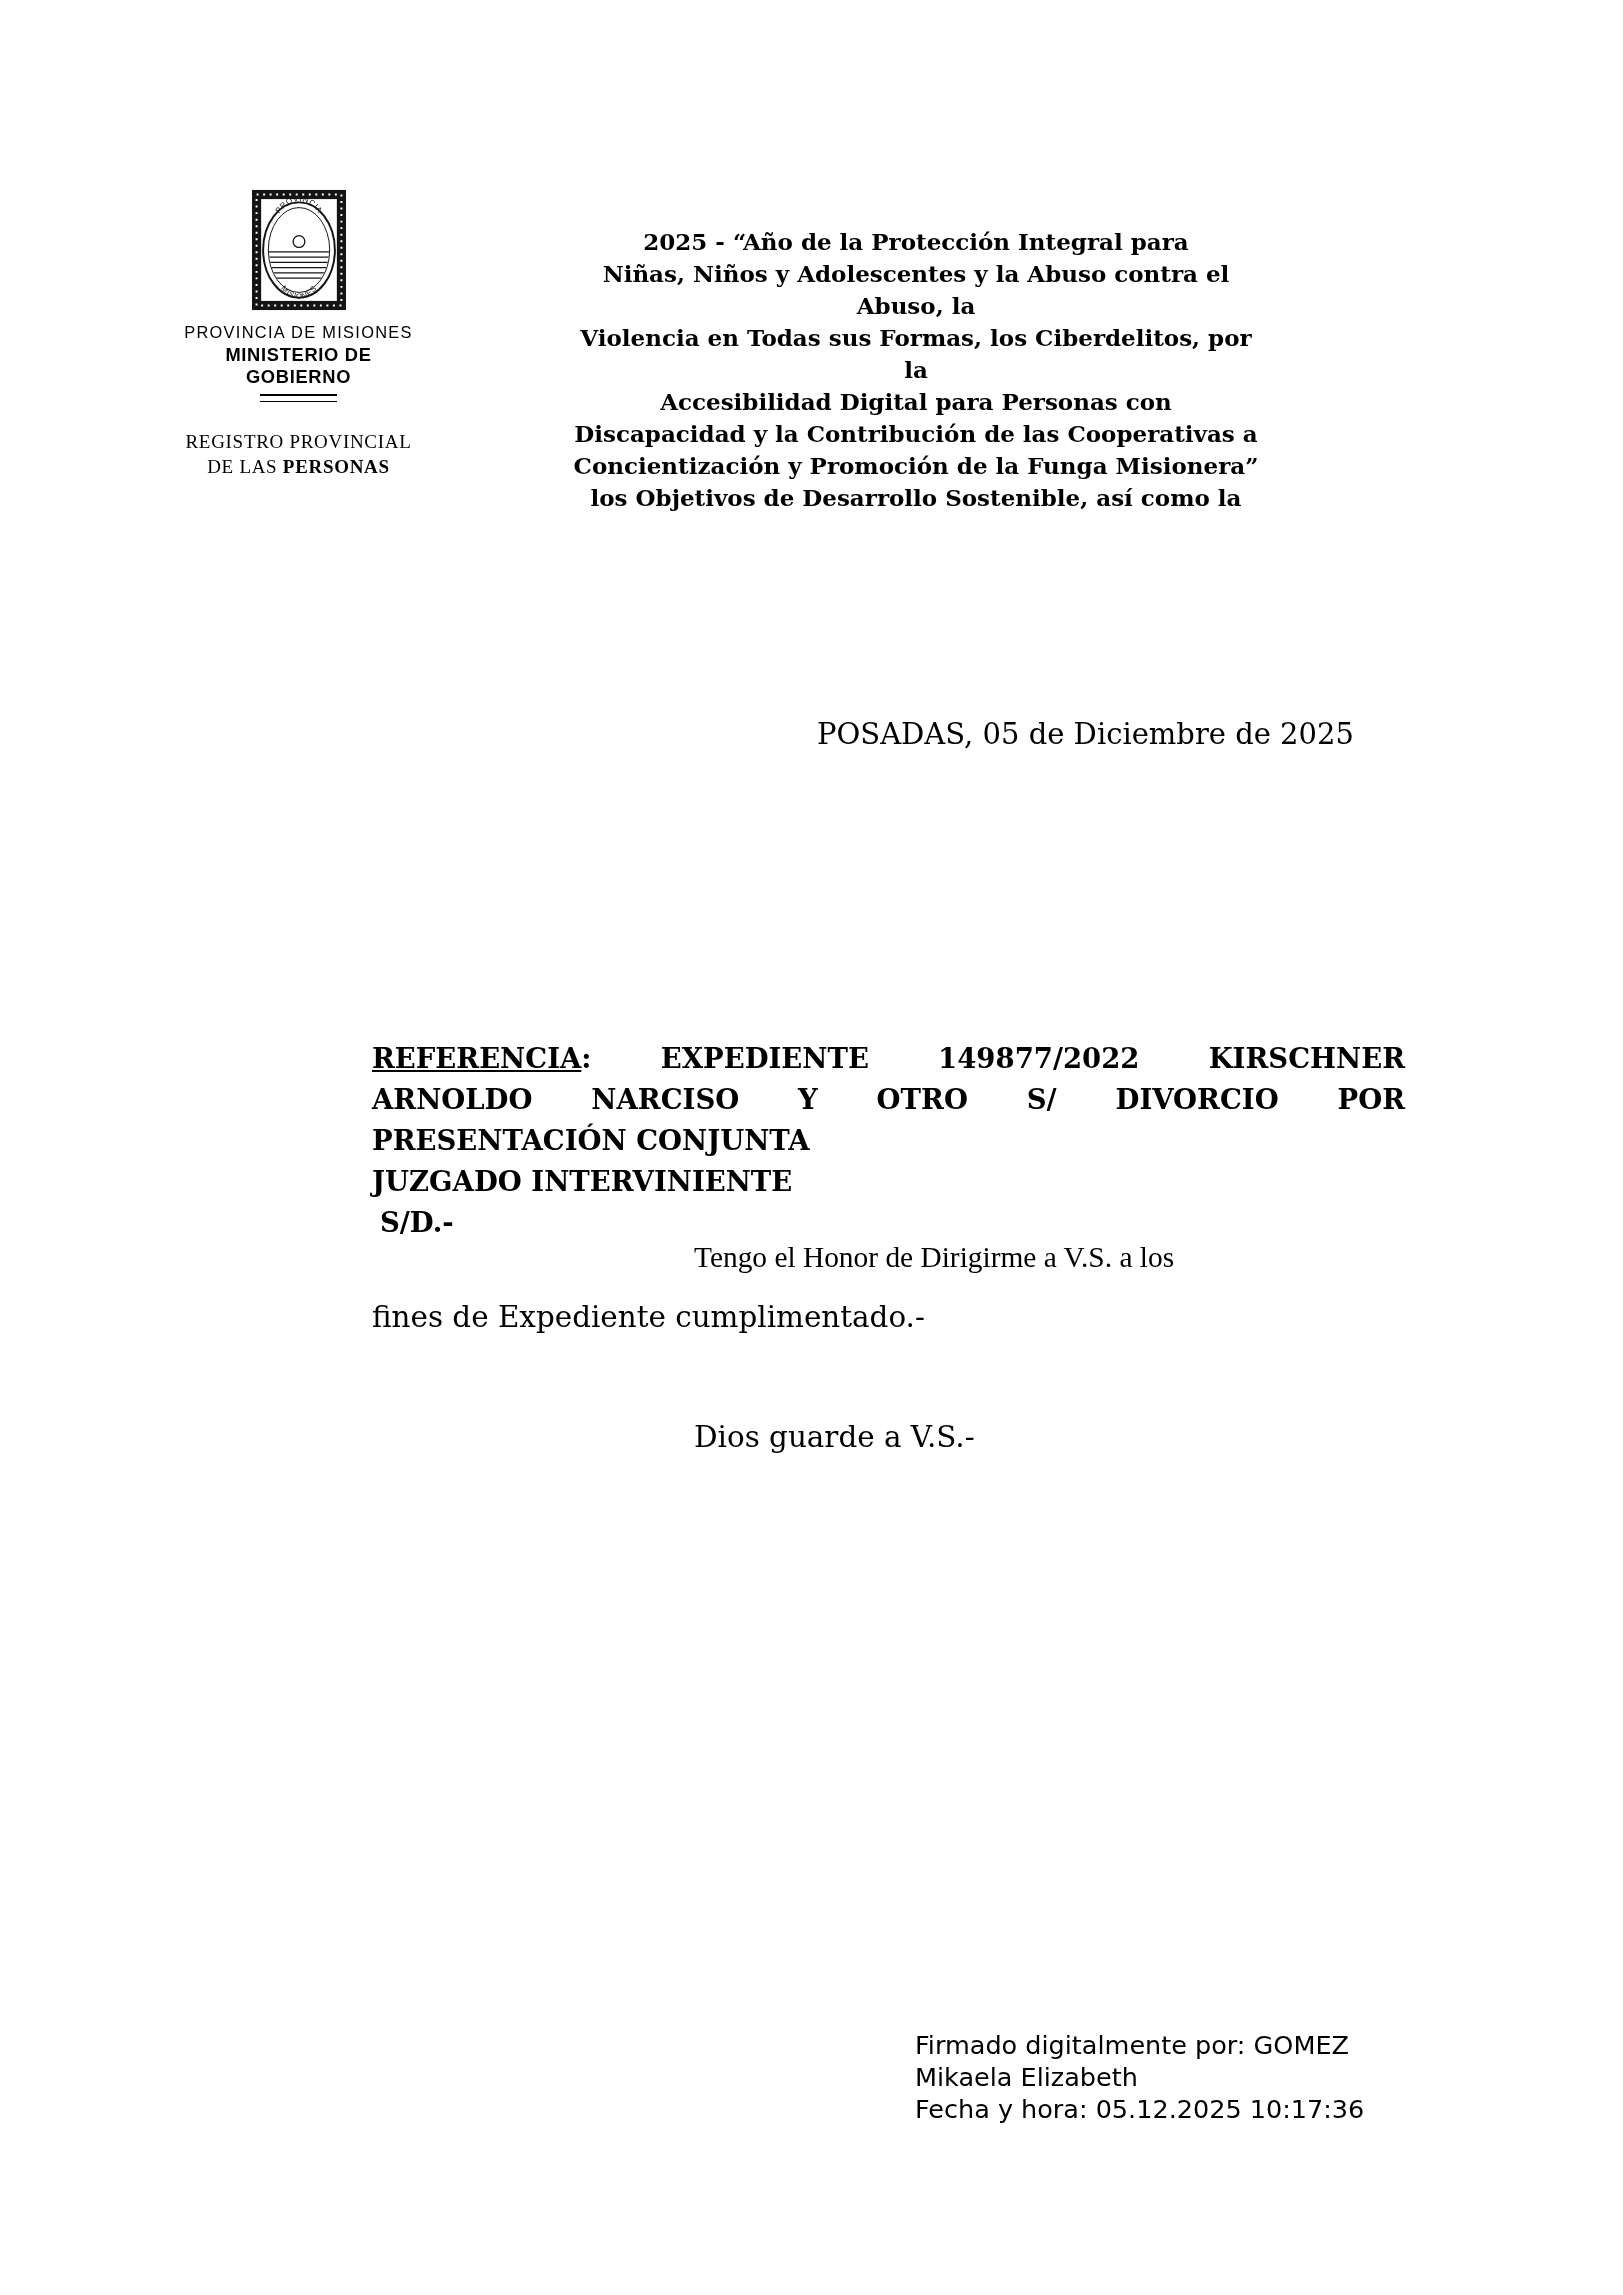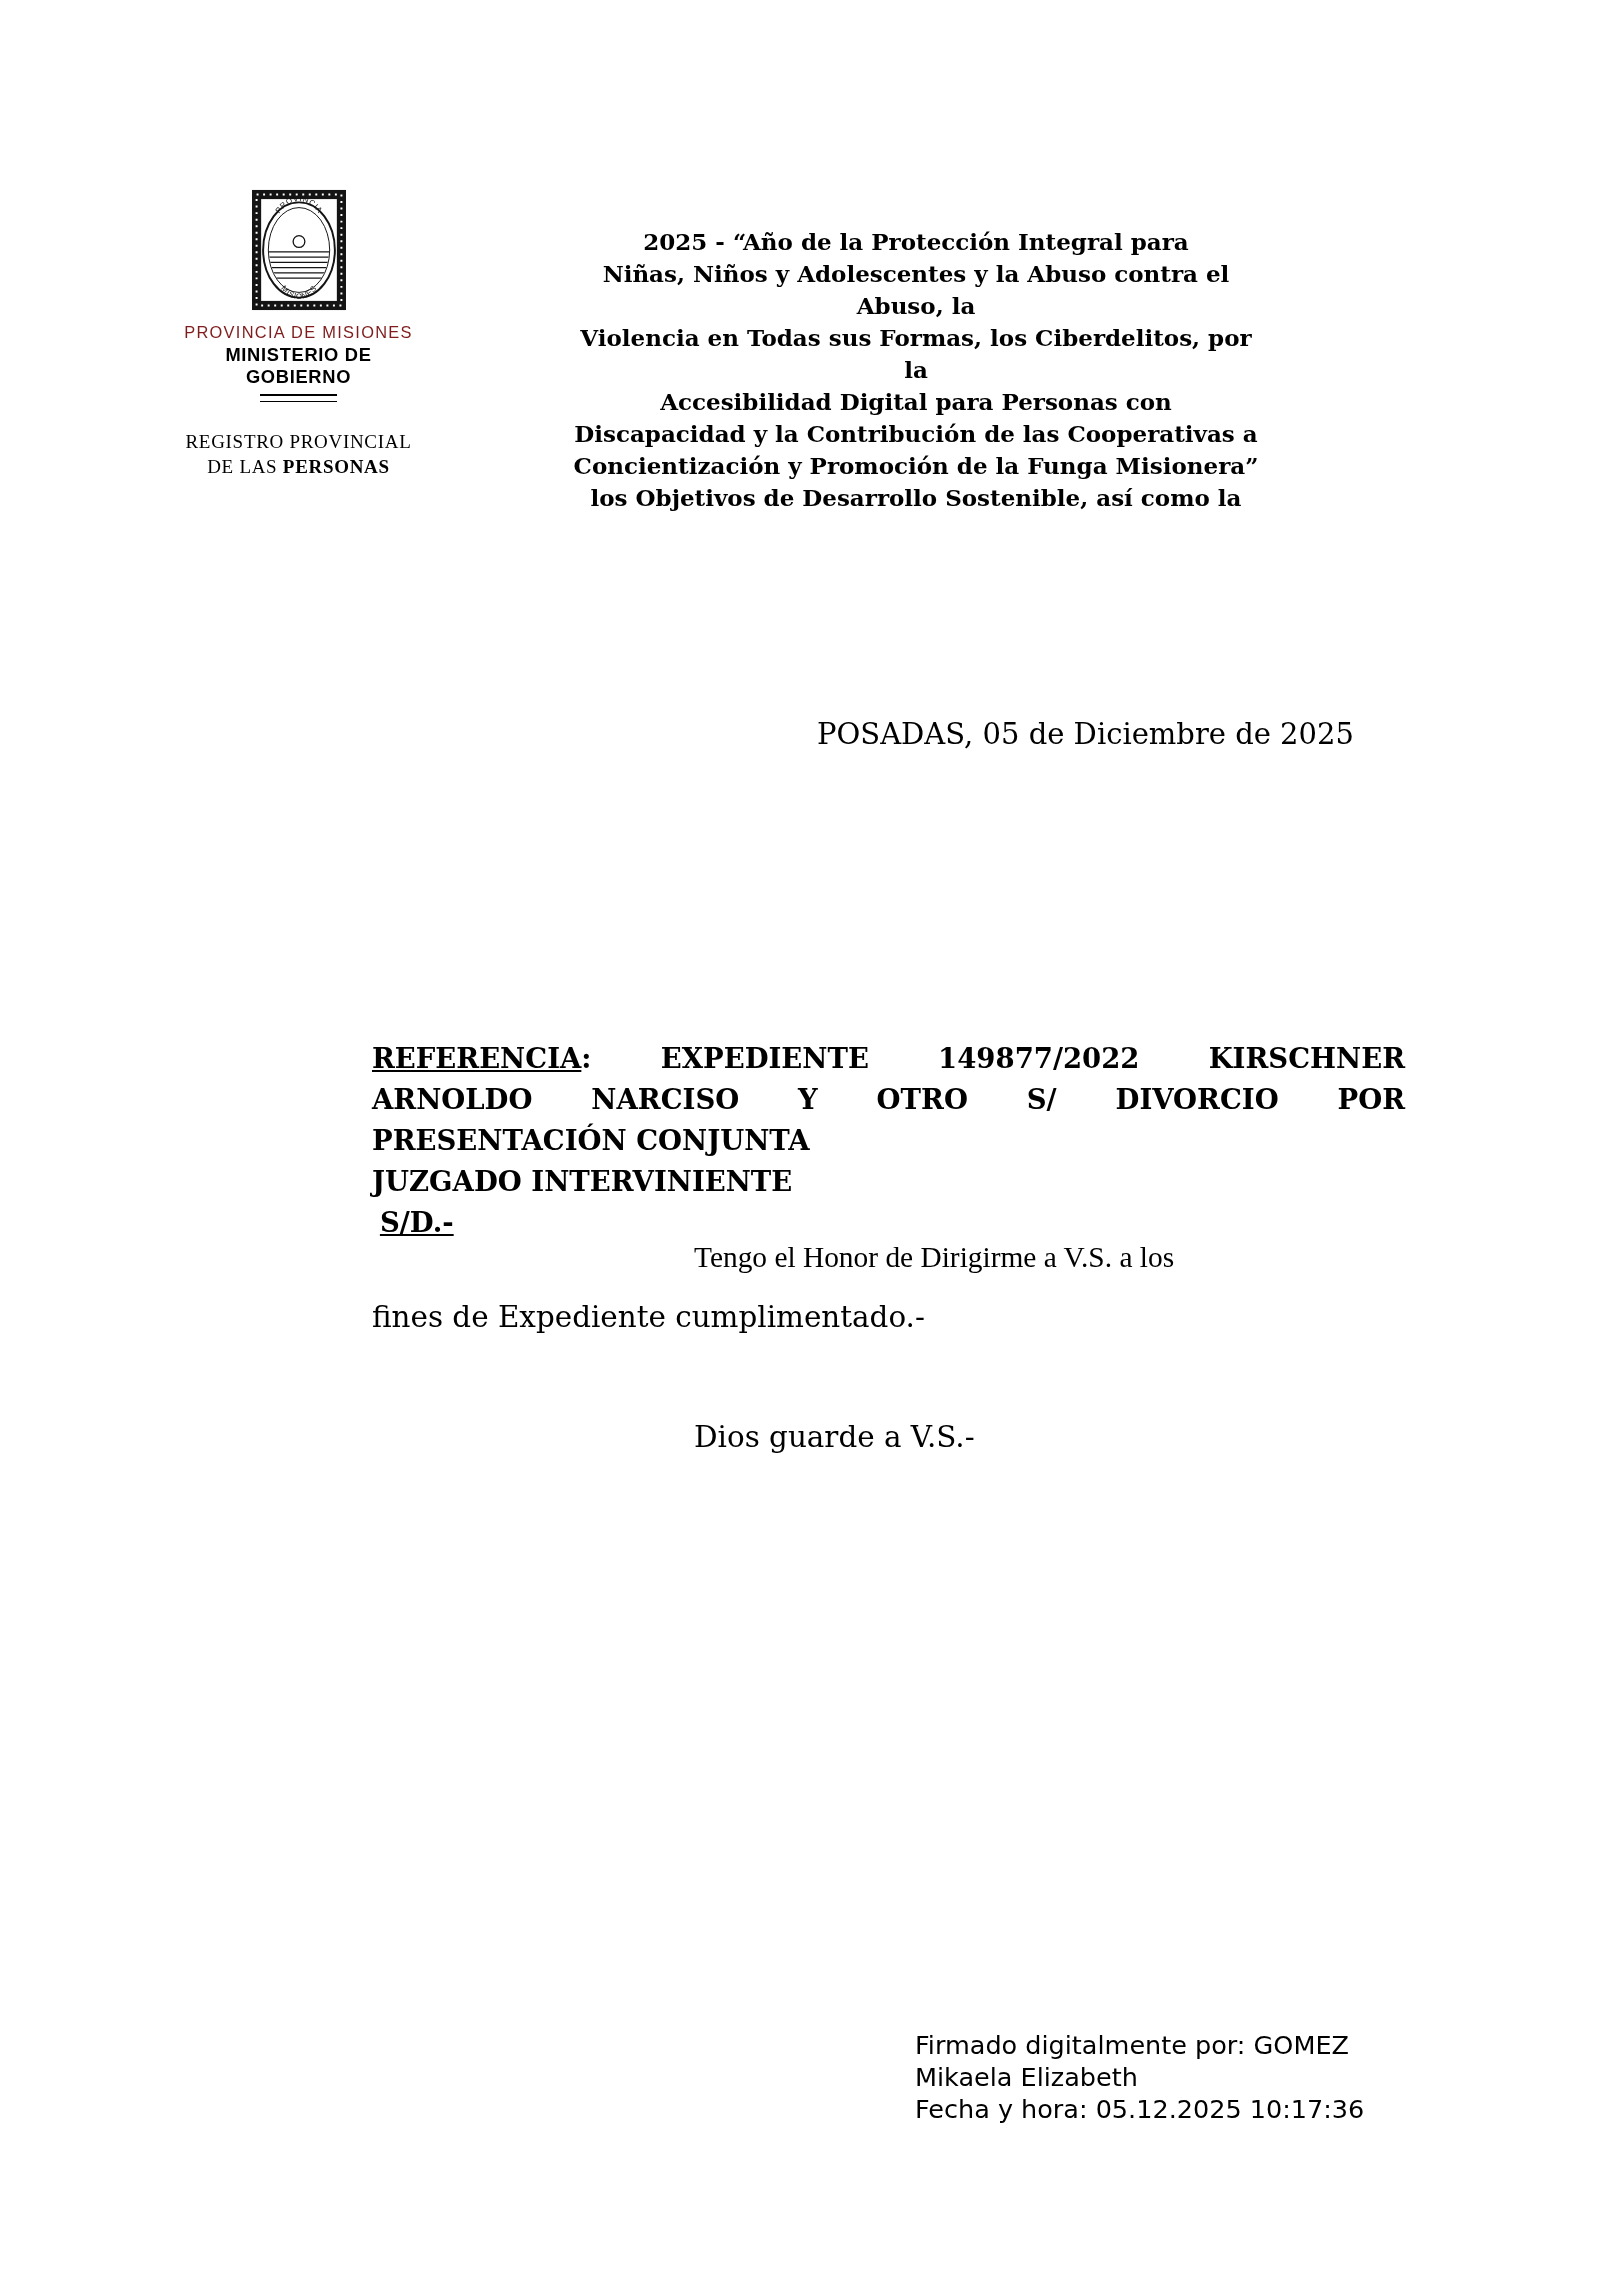--- a/index.html
+++ b/index.html
@@ -9,21 +9,21 @@
     height: 2295px;
     background: #ffffff;
     color: #000000;
     font-family: "DejaVu Serif", serif;
     overflow: hidden;
   }
 
   
   .letterhead { position: absolute; left: 177px; top: 188px; width: 243px; text-align: center; }
   .seal { display: block; margin: 0 auto; width: 98px; height: 124px; }
-  .lh-province { margin-top: 10.5px; font-family: "Liberation Sans", sans-serif; font-size: 16.4px; letter-spacing: 1.3px; color: #7f1d1d; }
+  .lh-province { margin-top: 10.5px; font-family: "Liberation Sans", sans-serif; font-size: 16.4px; letter-spacing: 1.3px; color: #000000; }
   .lh-ministry { margin-top: 2px; font-family: "Liberation Sans", sans-serif; font-weight: bold; font-size: 18.3px; letter-spacing: 0.7px; }
   .lh-rule { width: 77px; margin: 6.5px auto 0 auto; border-top: 2.6px solid #000; border-bottom: 1.3px solid #000; height: 5.2px; }
   .lh-registry { margin-top: 27px; font-family: "Liberation Serif", serif; font-size: 19px; letter-spacing: 0.7px; line-height: 25px; }
   .lh-registry .bold { font-weight: bold; }
 
   
   .motto {
     position: absolute; left: 520px; top: 226px; width: 792px;
     text-align: center; font-family: "DejaVu Serif", serif;
     font-weight: bold; font-size: 23px; line-height: 32px;
@@ -32,21 +32,21 @@
   
   .date-line { position: absolute; left: 817px; top: 717px; font-size: 29px; }
 
   
   .reference {
     position: absolute; left: 372px; top: 1038px; width: 1033px;
     font-weight: bold; font-size: 27.5px; line-height: 41px;
   }
   .ref-justify { text-align: justify; text-align-last: justify; }
   .ref-underline { text-decoration: underline; }
-  .ref-sd { padding-left: 7.9px; text-decoration: underline; }
+  .ref-sd { padding-left: 7.9px; }
 
   
   .body-par { position: absolute; left: 372px; top: 1227px; width: 1047px; font-size: 29.4px; line-height: 60px; }
   .body-indent { padding-left: 322px; font-family: Liberation Serif, serif; }
   .closing { position: absolute; left: 694px; top: 1407px; font-size: 29.4px; line-height: 60px; }
 
   
   .signature {
     position: absolute; left: 915px; top: 2029px; width: 556px;
     font-family: "DejaVu Sans", sans-serif; font-size: 25.5px; line-height: 32px;

